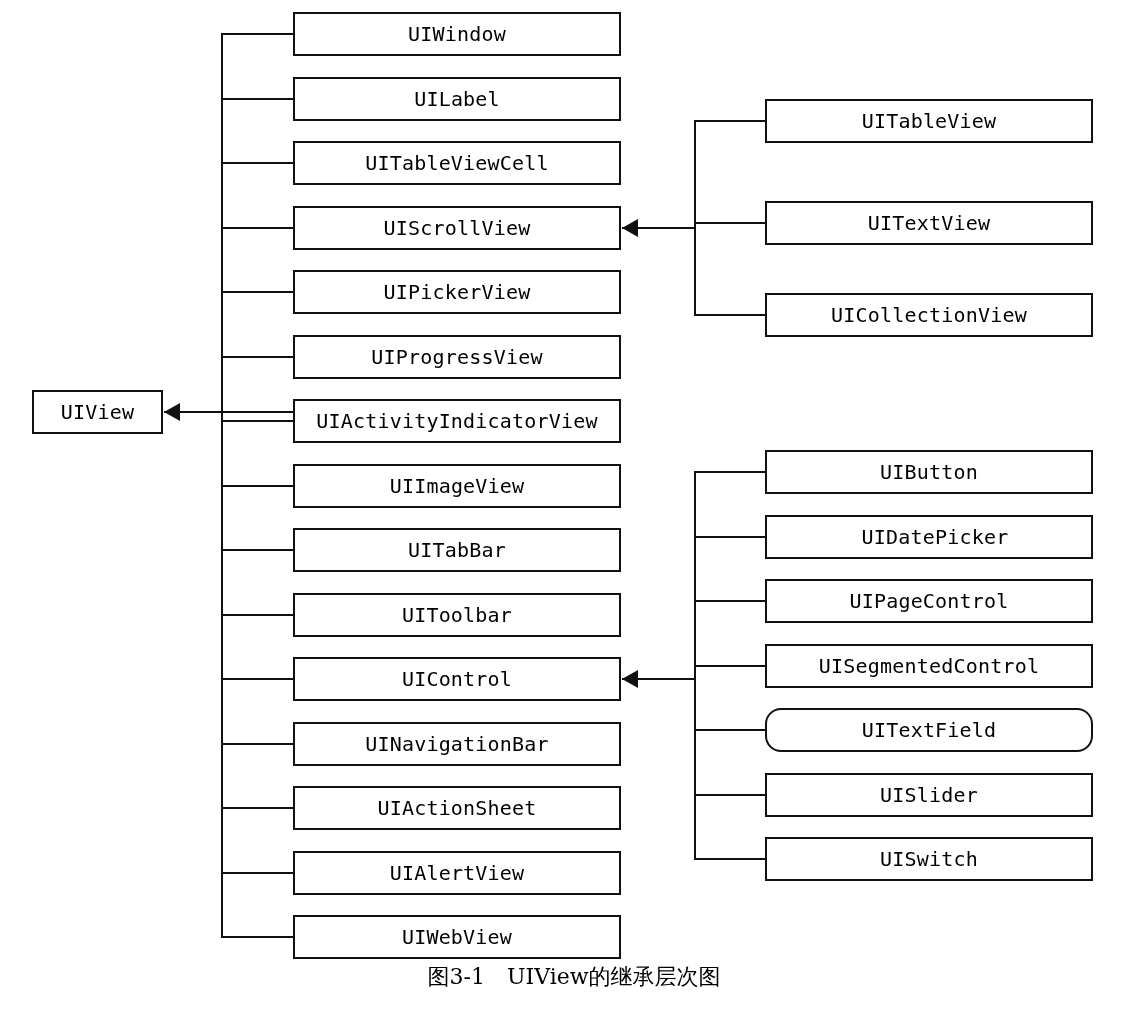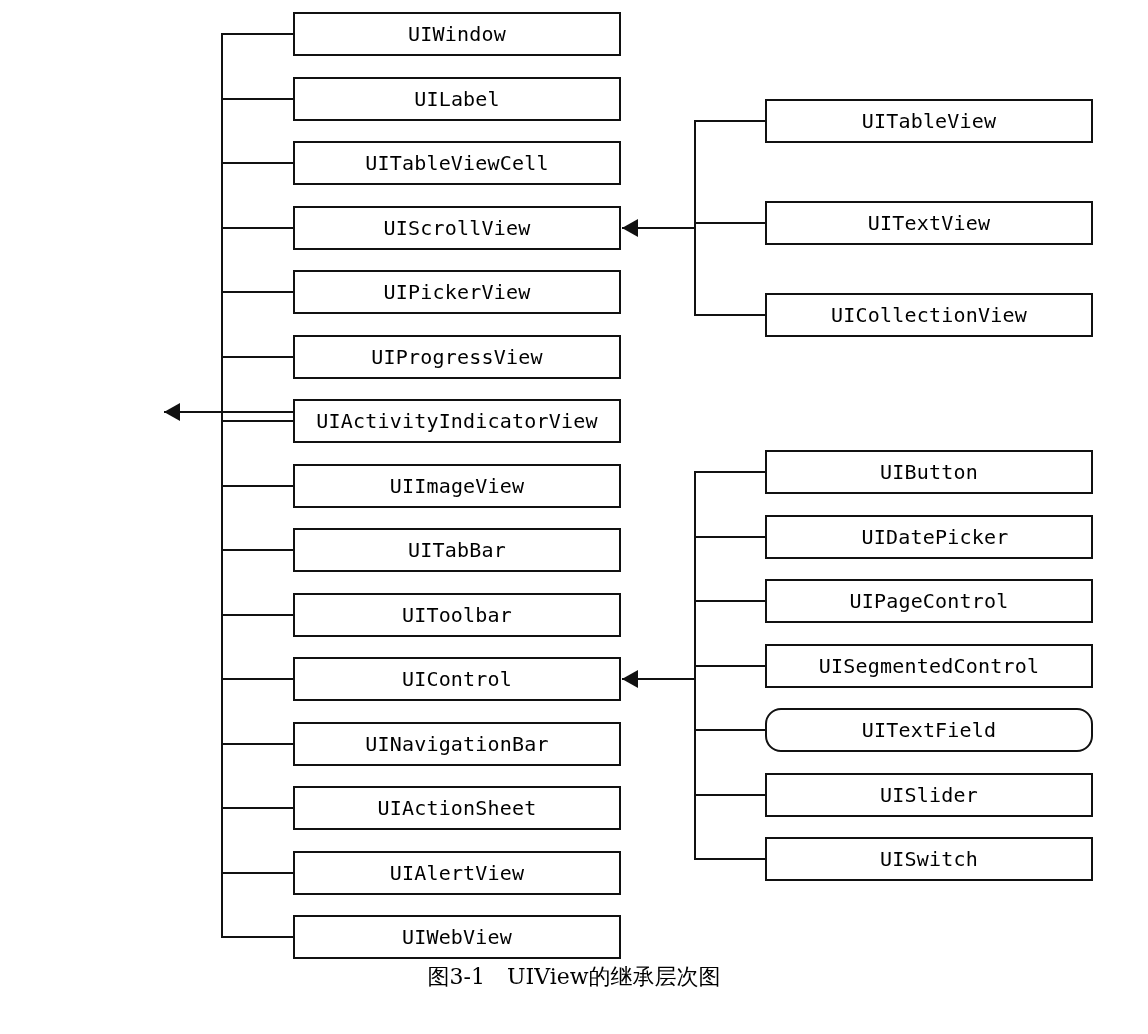--- a/index.html
+++ b/index.html
@@ -55,20 +55,21 @@
     font-size: 22px;
     color: #000000;
     white-space: pre;
   }
 </style>
 </head>
 <body>
 
 <div id="diagram-root">
 
+  <div class="node-box" id="root-box" style="left: 32px; top: 390px; width: 131px; height: 44px;">UIView</div>
 
   <div id="connector-layer">
       <div class="conn conn-v" style="left: 221px; top: 34px; height: 903px;"></div>
       <div class="conn conn-h" style="left: 221px; top: 33px; width: 72px;"></div>
       <div class="conn conn-h" style="left: 221px; top: 98px; width: 72px;"></div>
       <div class="conn conn-h" style="left: 221px; top: 162px; width: 72px;"></div>
       <div class="conn conn-h" style="left: 221px; top: 227px; width: 72px;"></div>
       <div class="conn conn-h" style="left: 221px; top: 291px; width: 72px;"></div>
       <div class="conn conn-h" style="left: 221px; top: 356px; width: 72px;"></div>
       <div class="conn conn-h" style="left: 221px; top: 420px; width: 72px;"></div>

